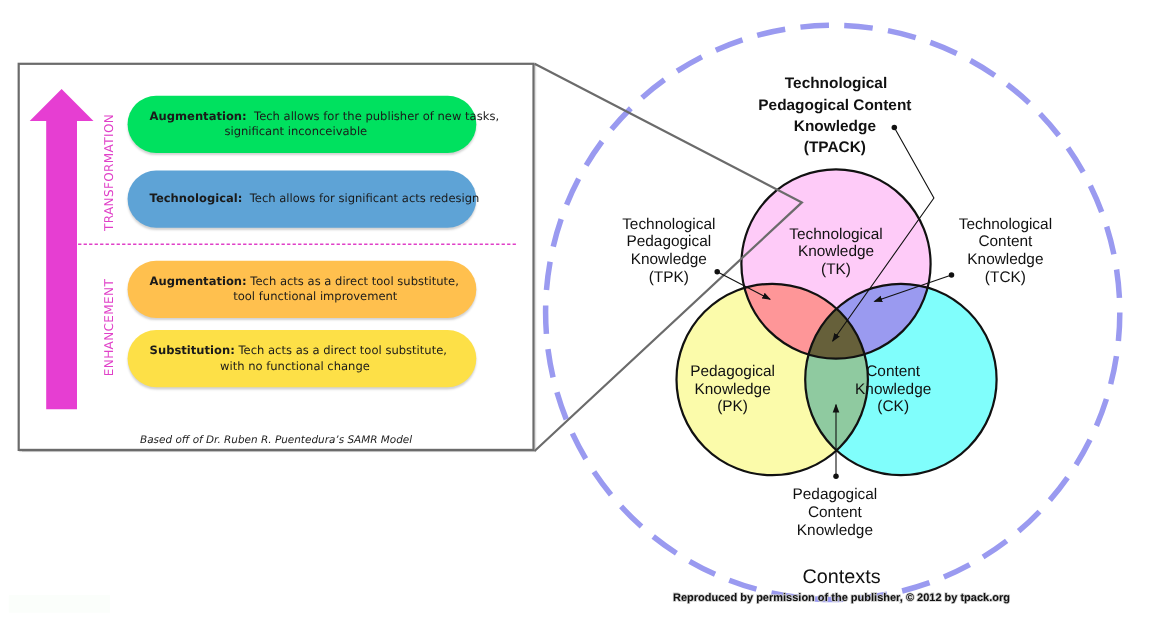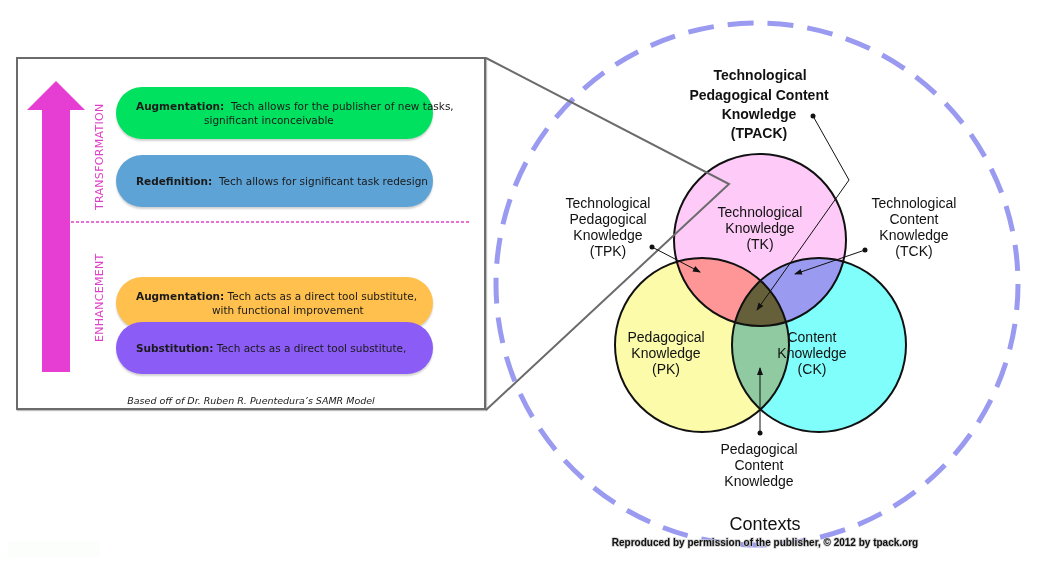--- a/index.html
+++ b/index.html
@@ -37,28 +37,29 @@
   <polygon points="42,372 70,372 70,110 85,110 56,81 27,110 42,110" fill="#e63ed2"></polygon>
 
   <line x1="71" y1="222" x2="470" y2="222" stroke="#e040c8" stroke-width="1.5" stroke-dasharray="3,2"></line>
 </svg>
 
 <div class="pill" style="top:87px;background:#00e15f;">
   <div class="ln1"><b>Augmentation:</b><span style="white-space:pre">  Tech allows for the publisher of new tasks,</span></div>
   <div class="ln2" style="padding-left:68px">significant inconceivable</div>
 </div>
 <div class="pill" style="top:155px;background:#5ea3d6;">
-  <div class="ln1"><b>Redefinition:</b><span style="white-space:pre">  Tech allows for significant task redesign</span></div>
+  <div class="ln1"><b>Technological:</b><span style="white-space:pre">  Tech allows for significant acts redesign</span></div>
 </div>
-<div class="pill" style="top:237px;background:#ffc04e;margin-top:40px;">
+<div class="pill" style="top:237px;background:#ffc04e;">
   <div class="ln1"><b>Augmentation:</b><span style="white-space:pre"> Tech acts as a direct tool substitute,</span></div>
-  <div class="ln2" style="padding-left:76px">with functional improvement</div>
+  <div class="ln2" style="padding-left:76px">tool functional improvement</div>
 </div>
-<div class="pill" style="top:322px;background:#8b5cf6;">
+<div class="pill" style="top:300px;background:#fde047;">
   <div class="ln1"><b>Substitution:</b><span style="white-space:pre"> Tech acts as a direct tool substitute,</span></div>
+  <div class="ln2" style="padding-left:64px">with no functional change</div>
 </div>
 
 <div class="side-label" style="left:93px;top:210px;">TRANSFORMATION</div>
 <div class="side-label" style="left:93px;top:342px;">ENHANCEMENT</div>
 
 <div class="abs" style="left:16px;top:395px;width:470px;text-align:center;font-family:'DejaVu Sans',sans-serif;font-style:italic;font-size:9.5px;color:#1a1a1a;">Based off of Dr. Ruben R. Puentedura’s SAMR Model</div>
 
 <div class="faint"></div>
 
 <svg class="abs" style="left:0;top:0" width="1046" height="564">

